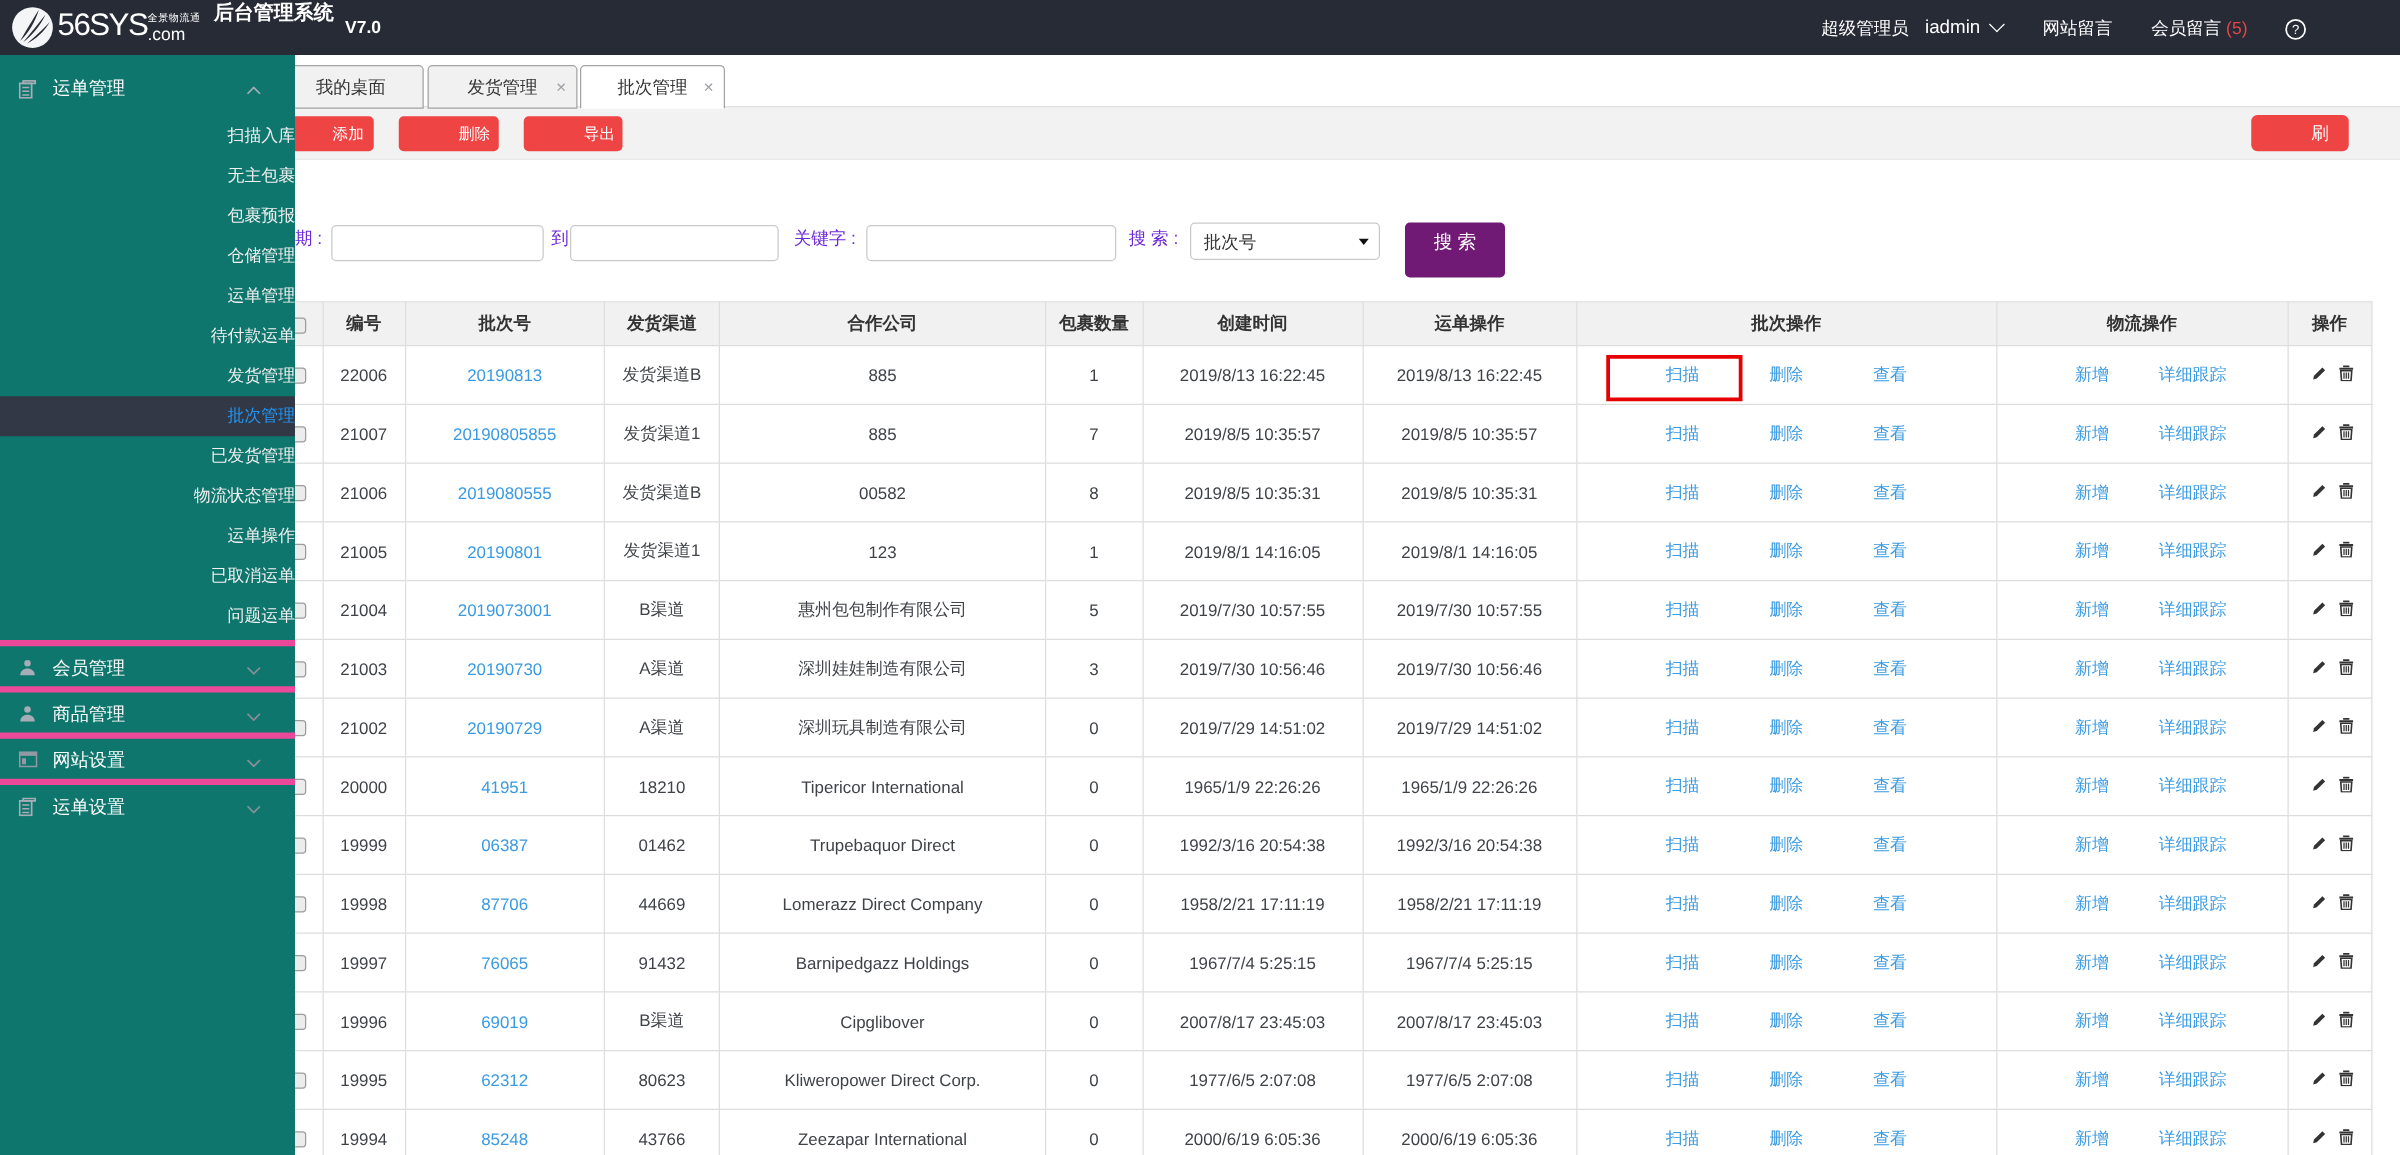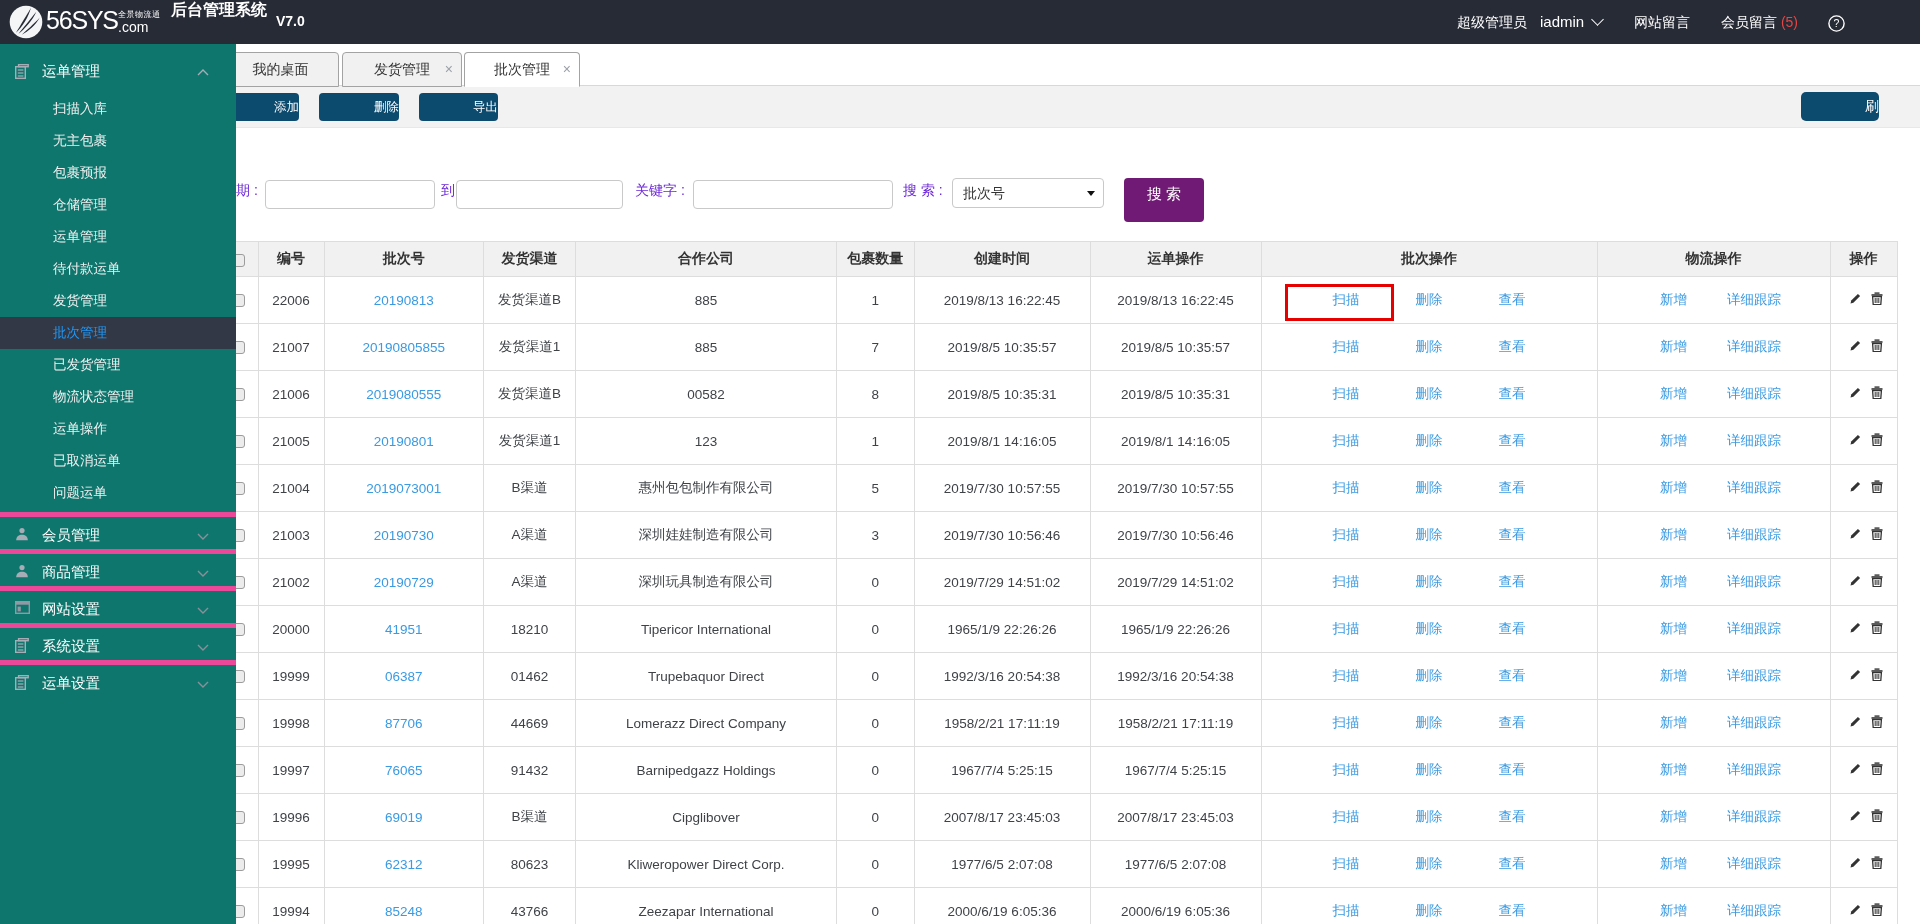--- a/index.html
+++ b/index.html
@@ -14,30 +14,30 @@
 #systitle { position:absolute; left:171px; top:0; font-size:16px; font-weight:bold; letter-spacing:0px; }
 #sysver { position:absolute; left:276px; top:13px; font-size:14px; font-weight:bold; }
 .topright { position:absolute; top:0; height:44px; line-height:44px; font-size:14px; color:#fff; }
 
 #sidebar { position:absolute; left:0; top:44px; width:236px; height:880px; background:#0f766e; z-index:20; }
 .m1 { position:relative; height:37px; line-height:37px; color:#fff; font-size:14.5px; padding-left:42px; }
 .m1.g { border-top:5px solid #ec4899; line-height:36px; }
 .m1.g svg.ic { top:10px; }
 .m1 svg.ic { position:absolute; left:15px; top:11px; }
 .m1 .chev { position:absolute; right:27px; top:16px; }
-.m2 { height:32px; line-height:32px; color:#f0f0f0; font-size:13.5px; padding-left:53px; }
+.m2 { height:32px; line-height:32px; color:#f0f0f0; font-size:13.5px; padding-left:53px;text-align:right; }
 .m2.sel { background:#323845; color:#2196f3; }
 
 #main { position:absolute; left:200px; top:44px; width:1720px; height:880px; background:#fff; }
 #tabbar { position:relative; height:42px; background:#fff; border-bottom:1px solid #d8d8d8; }
 .tab { position:absolute; top:8px; height:35px; line-height:33px; background:#f1f1f1; border:1px solid #a3a3a3; border-radius:4px 4px 0 0; text-align:center; font-size:14px; color:#333; z-index:2;margin-left:12px; }
 .tab.active { background:#fff; border-bottom-color:#fff; }
 .tab .x { position:absolute; right:8px; top:0; color:#9aa0a6; font-size:14px; line-height:33px; }
 #toolbar { position:relative; height:42px; background:#f2f2f2; border-bottom:1px solid #e8e8e8; }
-.btn { position:absolute; top:7px; height:28px; line-height:28px; text-align:right; background:#0c4a6e; color:#fff; font-size:12.5px; border-radius:4px;padding-left:48px; }
+.btn { position:absolute; top:7px; height:28px; line-height:28px; text-align:left; background:#ef4444; color:#fff; font-size:12.5px; border-radius:4px;padding-left:48px; }
 .btn.rf { top:6px; height:29px; line-height:29px; font-size:14px; border-radius:5px; }
 
 #search { position:relative; height:105px; }
 #search .lab { position:absolute; top:48px; height:28px; line-height:28px; font-size:14px; color:#6d28d9; }
 .inp { position:absolute; top:52px; height:29px; border:1px solid #c9c9c9; border-radius:4px; background:#fff; }
 #selbox { position:absolute; top:50px; height:30px; border:1px solid #c9c9c9; border-radius:4px; background:#fff; font-size:14px; color:#333; line-height:28px; padding-left:10px; }
 #selbox .tri { position:absolute; right:8px; top:12px; width:0; height:0; border-left:4.5px solid transparent; border-right:4.5px solid transparent; border-top:5.5px solid #111; }
 #searchbtn { position:absolute; left:924px; top:50px; width:80px; height:44px; line-height:32px; text-align:center; background:#701a75; color:#fff; font-size:15px; border-radius:4px; }
 
 #tbl { position:absolute; left:19px; top:197px; width:1677px; border-collapse:collapse; table-layout:fixed; font-size:14px; }
@@ -115,29 +115,20 @@
         <circle cx="7" cy="3.6" r="2.6" fill="#a7adb7"></circle>
         <path d="M1.2 13.2 C1.2 9.6 4 7.8 7 7.8 C10 7.8 12.8 9.6 12.8 13.2 Z" fill="#a7adb7"></path>
       </svg>商品管理<svg class="chev" width="12" height="7" viewBox="0 0 12 7">
         <polyline points="1,1 6,6 11,1" fill="none" stroke="#8a909a" stroke-width="1.4"></polyline>
       </svg></div>
   <div class="m1 g"><svg class="ic" width="15" height="13" viewBox="0 0 15 13">
         <rect x="0.7" y="0.7" width="13.6" height="11.6" fill="none" stroke="#9199a4" stroke-width="1.4"></rect>
         <rect x="0.7" y="0.7" width="13.6" height="3" fill="#9199a4"></rect>
         <rect x="2.6" y="5.6" width="3.2" height="4.8" fill="#9199a4"></rect>
       </svg>网站设置<svg class="chev" width="12" height="7" viewBox="0 0 12 7">
-        <polyline points="1,1 6,6 11,1" fill="none" stroke="#8a909a" stroke-width="1.4"></polyline>
-      </svg></div>
-  <div class="m1 g"><svg class="ic" width="14" height="15" viewBox="0 0 14 15">
-        <rect x="0.7" y="2.7" width="9.6" height="11.6" fill="none" stroke="#a7adb7" stroke-width="1.4"></rect>
-        <rect x="3.6" y="0.7" width="9.6" height="2" fill="none" stroke="#a7adb7" stroke-width="1.4"></rect>
-        <line x1="2.8" y1="6" x2="8.4" y2="6" stroke="#a7adb7" stroke-width="1.2"></line>
-        <line x1="2.8" y1="9" x2="8.4" y2="9" stroke="#a7adb7" stroke-width="1.2"></line>
-        <line x1="2.8" y1="12" x2="8.4" y2="12" stroke="#a7adb7" stroke-width="1.2"></line>
-      </svg>系统设置<svg class="chev" width="12" height="7" viewBox="0 0 12 7">
         <polyline points="1,1 6,6 11,1" fill="none" stroke="#8a909a" stroke-width="1.4"></polyline>
       </svg></div>
   <div class="m1 g"><svg class="ic" width="14" height="15" viewBox="0 0 14 15">
         <rect x="0.7" y="2.7" width="9.6" height="11.6" fill="none" stroke="#a7adb7" stroke-width="1.4"></rect>
         <rect x="3.6" y="0.7" width="9.6" height="2" fill="none" stroke="#a7adb7" stroke-width="1.4"></rect>
         <line x1="2.8" y1="6" x2="8.4" y2="6" stroke="#a7adb7" stroke-width="1.2"></line>
         <line x1="2.8" y1="9" x2="8.4" y2="9" stroke="#a7adb7" stroke-width="1.2"></line>
         <line x1="2.8" y1="12" x2="8.4" y2="12" stroke="#a7adb7" stroke-width="1.2"></line>
       </svg>运单设置<svg class="chev" width="12" height="7" viewBox="0 0 12 7">
         <polyline points="1,1 6,6 11,1" fill="none" stroke="#8a909a" stroke-width="1.4"></polyline>

